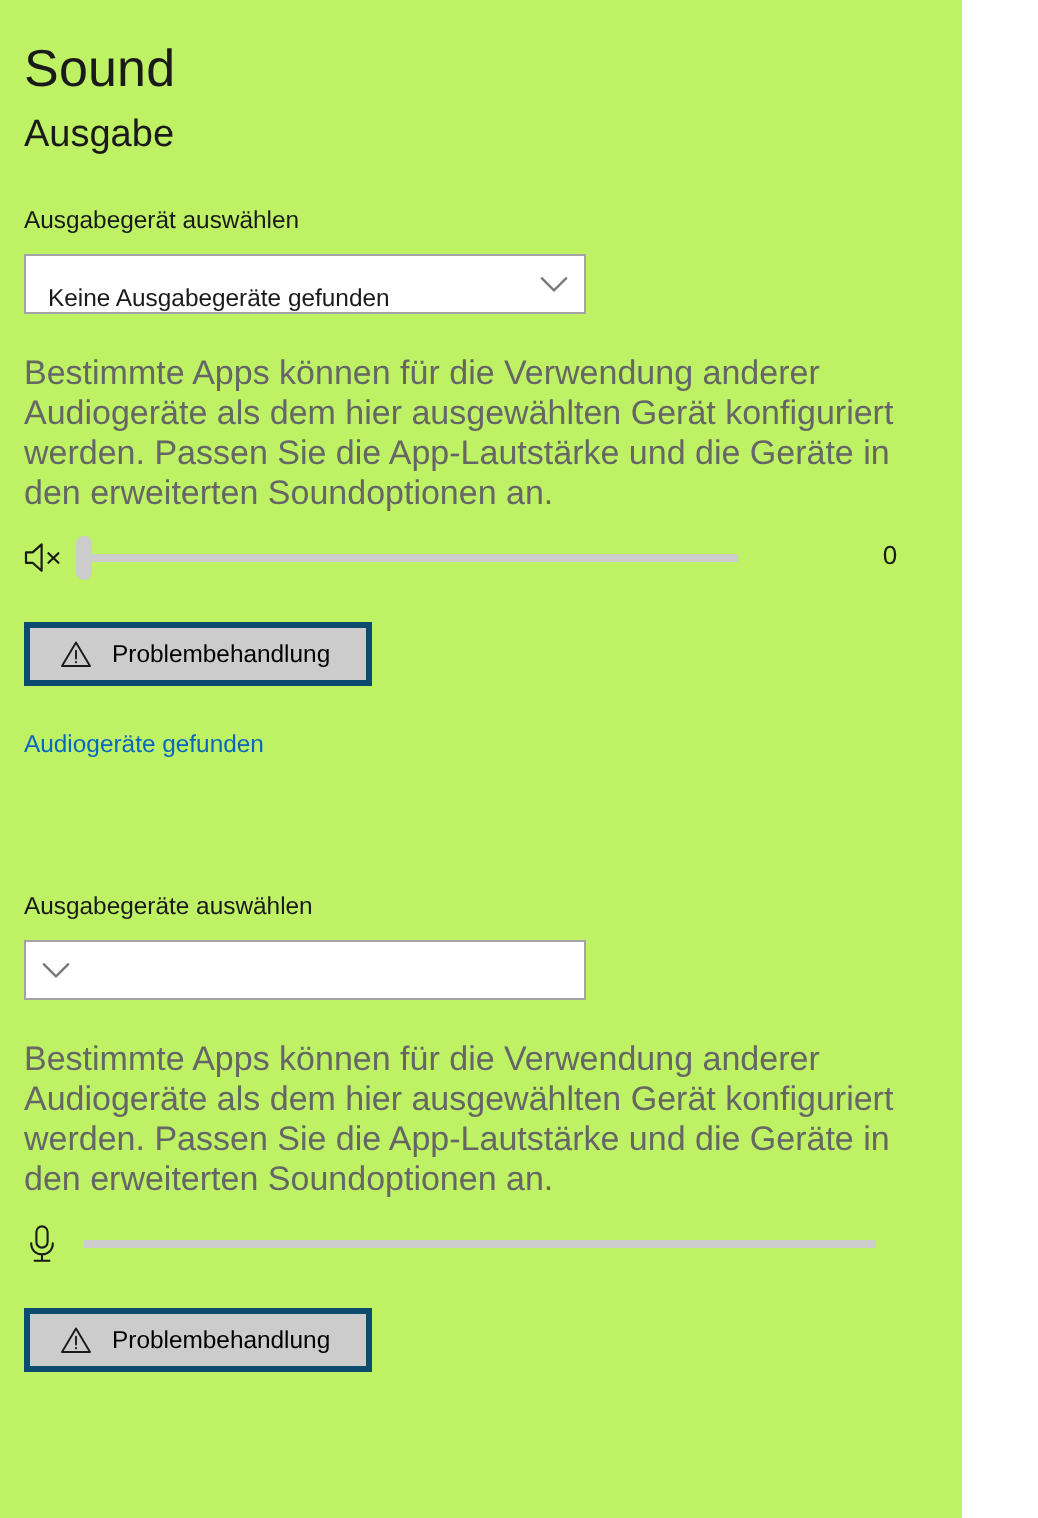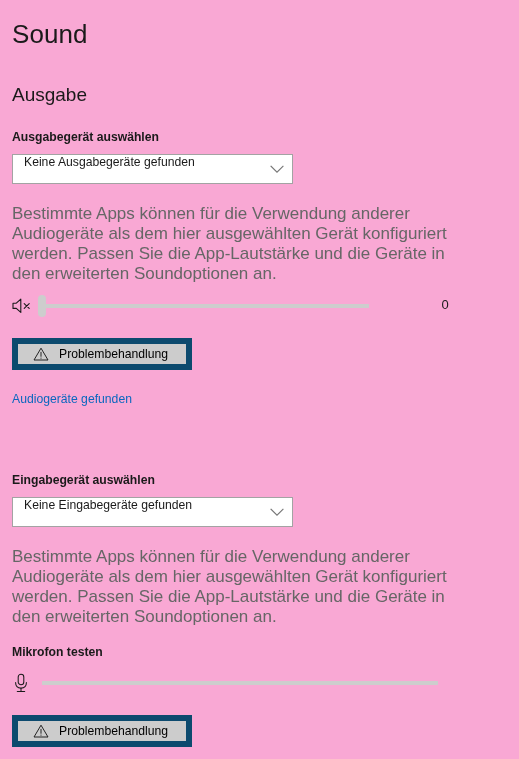--- a/index.html
+++ b/index.html
@@ -11,25 +11,25 @@
   body {
     width: 519px;
     height: 759px;
     overflow: hidden;
     font-family: "Liberation Sans", "DejaVu Sans", sans-serif;
     color: #000000;
     -webkit-font-smoothing: antialiased;
   }
   .page {
     position: relative;
-    width: 519px;
+    width: 481px;
     height: 759px;
     box-sizing: border-box;
     padding: 0 0 0 12px;
-    background: #f9a8d4;
+    background: #bef264;
   }
 
   
   .page-title {
     font-size: 26px;
     font-weight: 300;
     letter-spacing: 0.1px;
     color: #1a1a1a;
     margin: 0;
     padding-top: 17px;
@@ -37,51 +37,51 @@
   }
   .section-title {
     font-size: 19px;
     font-weight: 300;
     color: #1a1a1a;
     margin: 0;
     line-height: 26px;
   }
   .field-label {
     font-size: 12.2px;
-    font-weight: 700;
+    font-weight: 400;
     color: #1a1a1a;
     line-height: 17px;
   }
   .description {
     font-size: 17px;
     font-weight: 400;
     color: #666666;
     line-height: 20px;
     width: 437px;
     margin: 0;
   }
 
   
-  .sec-output { margin-top: 31px; }
+  .sec-output { margin-top: 4px; }
   .sec-input  { margin-top: 0; }
 
   .label-select-out { margin-top: 21px; }
   .label-select-in  { margin-top: 21px; }
 
   
   .combo {
     position: relative;
     box-sizing: border-box;
     width: 281px;
     height: 30px;
     margin-top: 8px;
     border: 1px solid #a3a3a3;
     background: #ffffff;
     display: flex;
-    align-items: flex-start;
+    align-items: flex-end;
     cursor: default;
   }
   .combo-value {
     font-size: 12.2px;
     color: #1a1a1a;
     padding-left: 11px;
     white-space: nowrap;
     flex: 1 1 auto;
     overflow: hidden;
   }
@@ -159,21 +159,21 @@
   
   .btn {
     display: inline-flex;
     align-items: center;
     justify-content: center;
     box-sizing: border-box;
     height: 32px;
     padding: 0 18px 0 14px;
     margin-top: 19px;
     background: #cccccc;
-    border: 6px solid #0c4a6e;
+    border: 3px solid #0c4a6e;
     color: #000000;
     font-size: 12.2px;
     font-family: "Liberation Sans", "DejaVu Sans", sans-serif;
     cursor: default;
   }
   .btn .btn-icon {
     width: 17px;
     height: 15px;
     margin-right: 10px;
     display: flex;
@@ -249,34 +249,32 @@
     <div>
       <a class="link" href="#">Audiogeräte gefunden</a>
     </div>
   </div>
 
   <div class="gap-between-sections"></div>
 
   <div class="sec-input">
 
 
-    <div class="field-label label-select-in">Eingabegerät auswählen</div>
+    <div class="field-label label-select-in">Ausgabegeräte auswählen</div>
 
     <div class="combo">
-      <span class="combo-value">Keine Eingabegeräte gefunden</span>
       <span class="combo-chevron">
         <svg width="14" height="9" viewBox="0 0 14 9" fill="none" xmlns="http://www.w3.org/2000/svg">
           <path d="M1 1.2 L7 7.2 L13 1.2" stroke="#767676" stroke-width="1.1" fill="none" stroke-linecap="square"></path>
         </svg>
       </span>
     </div>
 
     <p class="description desc-in">Bestimmte Apps können für die Verwendung anderer Audiogeräte als dem hier ausgewählten Gerät konfiguriert werden. Passen Sie die App-Lautstärke und die Geräte in den erweiterten Soundoptionen an.</p>
 
-    <div class="field-label slider-label-in">Mikrofon testen</div>
 
     <div class="slider-row">
       <span class="slider-icon">
         <svg width="18" height="20" viewBox="0 0 18 20" xmlns="http://www.w3.org/2000/svg">
           <rect x="6.2" y="1.2" width="5.6" height="10.6" rx="2.8" fill="none" stroke="#1a1a1a" stroke-width="1.05"></rect>
           <path d="M3.6 9.6 C3.6 13.2 6.0 15.1 9 15.1 C12.0 15.1 14.4 13.2 14.4 9.6" fill="none" stroke="#1a1a1a" stroke-width="1.05" stroke-linecap="round"></path>
           <path d="M9 15.1 V18.2" stroke="#1a1a1a" stroke-width="1.05"></path>
           <path d="M5.3 18.4 H12.7" stroke="#1a1a1a" stroke-width="1.05" stroke-linecap="round"></path>
         </svg>
       </span>

